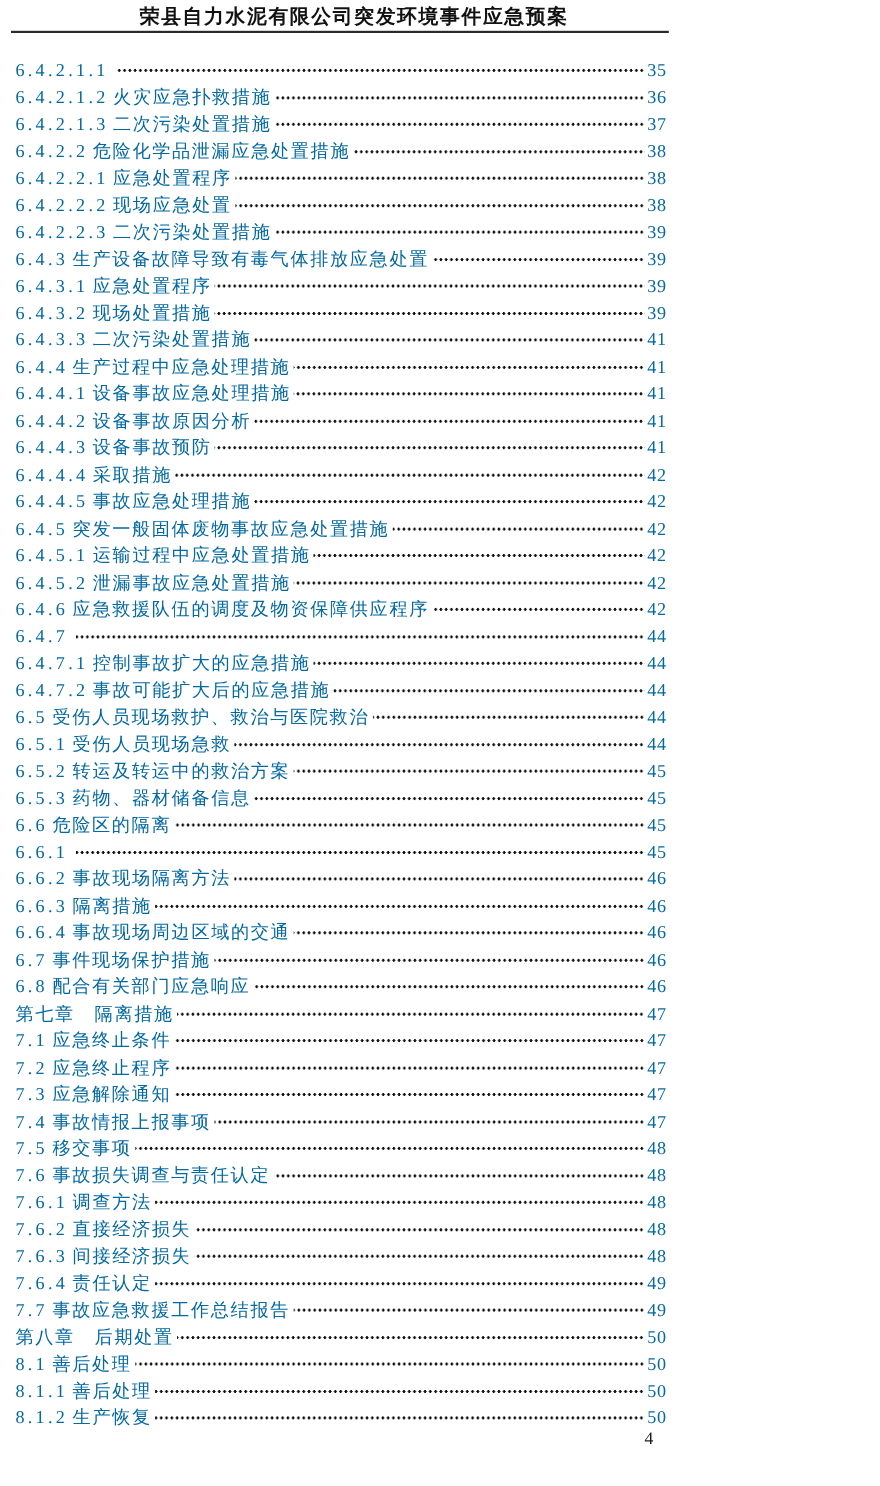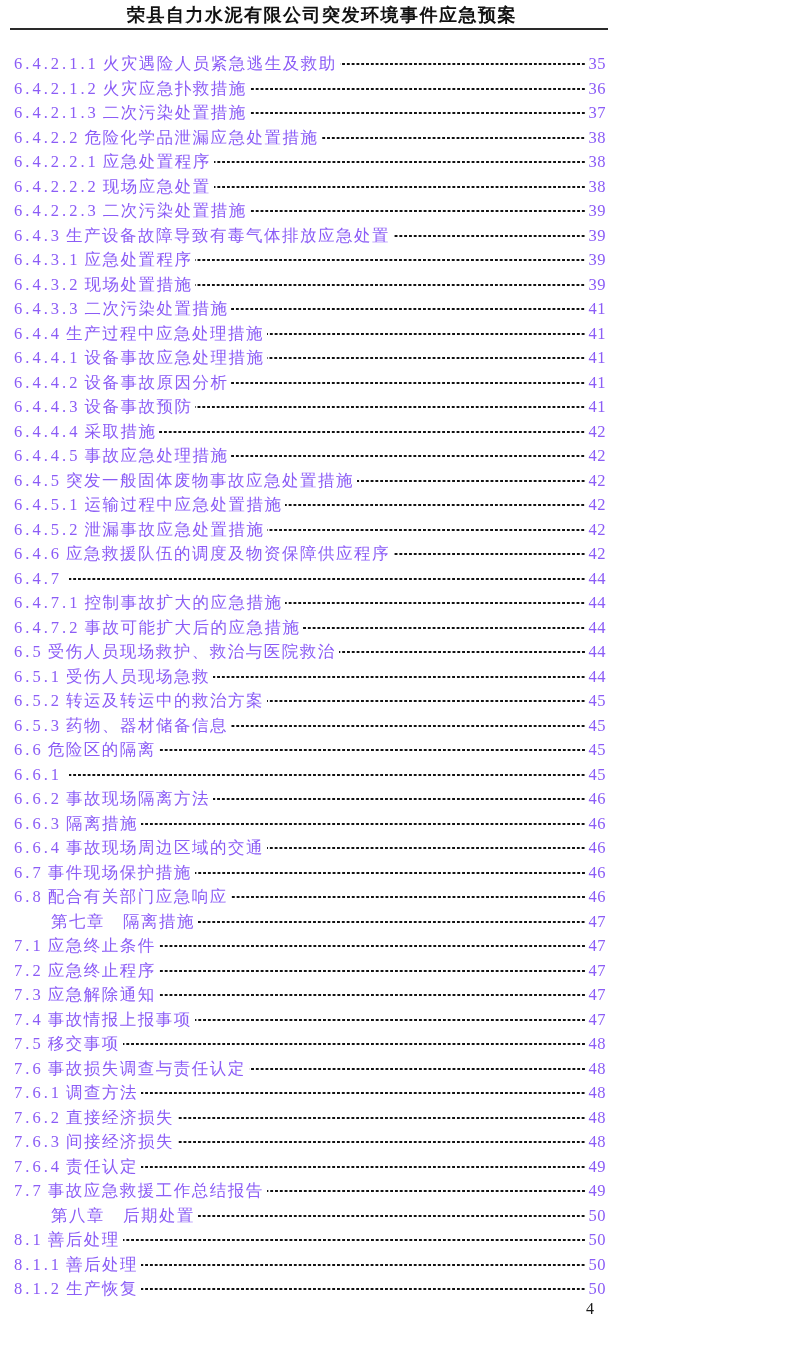--- a/index.html
+++ b/index.html
@@ -36,31 +36,30 @@
     top: 52px;
     left: 14px;
     right: 38px;
   }
   .toc-row {
     display: flex;
     align-items: center;
     height: 24.5px;
     font-size: 16.5px;
     white-space: nowrap;
-    color: #8b5cf6;
+    color: #0369a1;
   }
   .toc-num {
     letter-spacing: 3px;
     margin-right: 4px;
     flex: 0 0 auto;
   }
   .toc-row.chapter .toc-num {
     letter-spacing: 1.5px;
     margin-right: 18px;
-    margin-left: 37px;
   }
   .toc-title {
     letter-spacing: 1.5px;
     flex: 0 0 auto;
   }
   .toc-leader {
     flex: 1 1 auto;
     height: 100%;
     margin: 0 3px 0 3px;
     background-image: radial-gradient(circle, #111111 1.1px, transparent 1.5px);
@@ -87,21 +86,20 @@
 <div class="page">
 
   <header>
     <div class="doc-header-title">荣县自力水泥有限公司突发环境事件应急预案</div>
     <div class="header-rule"></div>
   </header>
 
   <main class="toc" id="toc-list">
       <div class="toc-row">
         <span class="toc-num">6.4.2.1.1</span>
-        <span class="toc-title">火灾遇险人员紧急逃生及救助</span>
         <span class="toc-leader"></span>
         <span class="toc-page">35</span>
       </div>
       <div class="toc-row">
         <span class="toc-num">6.4.2.1.2</span>
         <span class="toc-title">火灾应急扑救措施</span>
         <span class="toc-leader"></span>
         <span class="toc-page">36</span>
       </div>
       <div class="toc-row">

